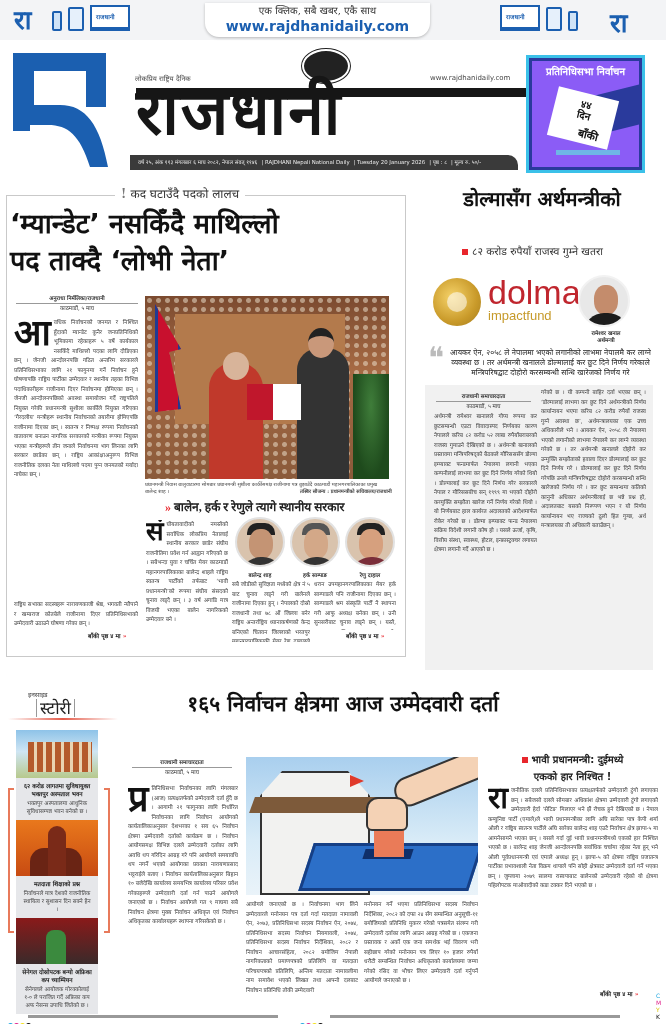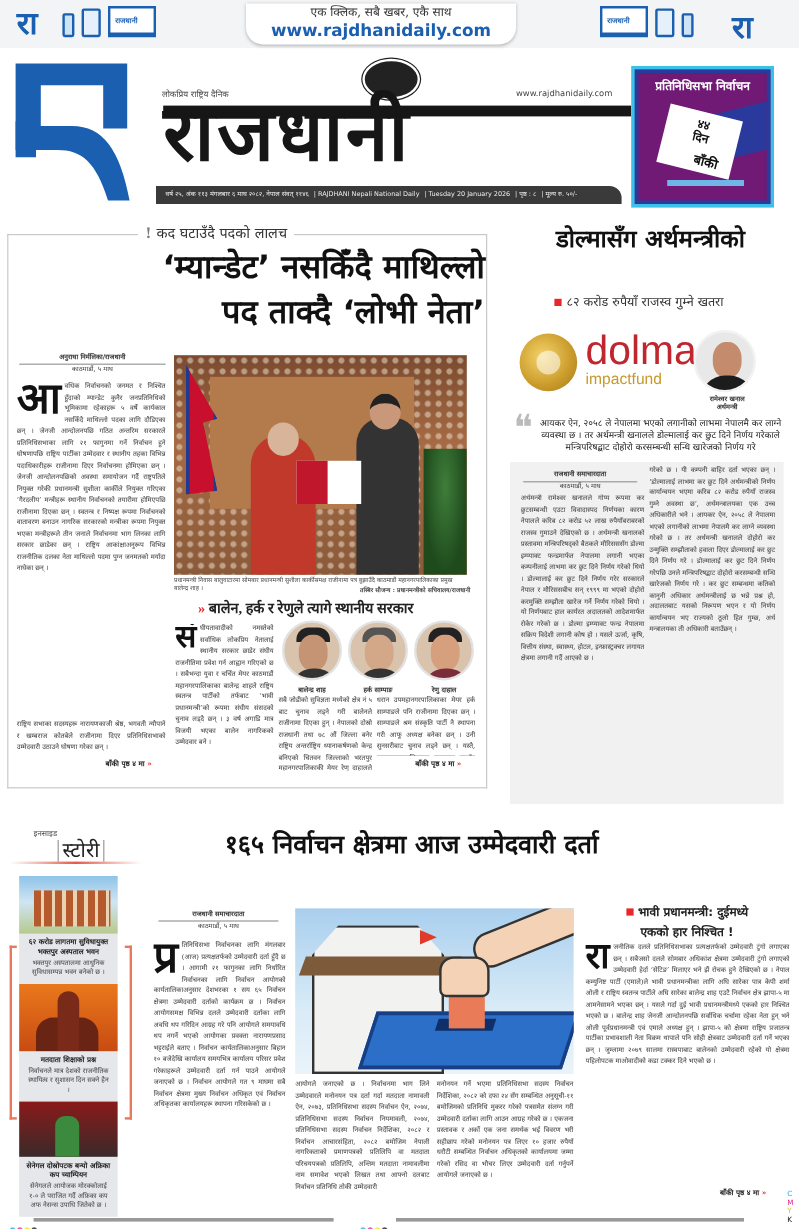--- a/index.html
+++ b/index.html
@@ -23,38 +23,38 @@
   .mast-sub { position: absolute; left: 135px; top: 74px; font-size: 7px; color: #444; }
   .mast-web { position: absolute; left: 430px; top: 74px; font-family: "DejaVu Sans", sans-serif; font-size: 7px; color: #444; }
   .mast-emblem { position: absolute; left: 302px; top: 49px; width: 48px; height: 34px; border-radius: 50%; background: #222; border: 2px solid #fff; outline: 1px solid #222; }
   .mast-name { position: absolute; left: 136px; top: 82px; width: 390px; height: 60px; font-family: "DejaVu Sans", sans-serif; font-weight: bold; font-size: 64px; line-height: 60px; color: #161616; letter-spacing: 2px; }
   .mast-name:before { content: ""; position: absolute; left: 0; top: 6px; width: 390px; height: 9px; background: #161616; }
   .mast-bar { position: absolute; left: 130px; top: 155px; width: 388px; height: 15px; background: #3a3a3a; border-radius: 0 10px 0 0; color: #eee; font-size: 5.4px; line-height: 15px; padding-left: 8px; white-space: nowrap; overflow: hidden; font-family: "DejaVu Sans", sans-serif; }
   .mast-bar span { margin-right: 4px; }
 
   
   .countdown { position: absolute; left: 526px; top: 55px; width: 119px; height: 118px; background: #3bc1e9; padding: 3px; }
-  .countdown .inner { width: 100%; height: 100%; background: #701a75; border: 3px solid #2a3a9c; position: relative; overflow: hidden; }
+  .countdown .inner { width: 100%; height: 100%; background: #8b5cf6; border: 3px solid #2a3a9c; position: relative; overflow: hidden; }
   .countdown .cd-title { position: absolute; left: 0; top: 3px; width: 100%; text-align: center; color: #fff; font-weight: bold; font-size: 10px; }
   .countdown .hand { position: absolute; right: -4px; top: 30px; width: 60px; height: 40px; background: #2a3a9c; transform: skewY(-14deg); border-radius: 8px 0 0 20px; }
   .countdown .ballot { position: absolute; left: 20px; top: 32px; width: 62px; height: 50px; background: #fff; transform: rotate(14deg); text-align: center; padding-top: 6px; }
   .countdown .days { font-size: 10px; font-weight: bold; color: #111; line-height: 11px; }
   .countdown .days-label { font-size: 10px; font-weight: bold; color: #111; line-height: 11px; }
   .countdown .remaining { font-size: 11px; font-weight: bold; color: #111; margin-top: 4px; margin-left: 18px; }
   .countdown .slot { position: absolute; left: 24px; bottom: 12px; width: 64px; height: 5px; background: #6fb6e6; }
 
   
   .edge-logo { position: absolute; left: 610px; top: 4px; font-family: "DejaVu Sans", sans-serif; font-weight: bold; font-size: 26px; color: #1b5fb0; }
 
   
   .story-box { position: absolute; left: 6px; top: 195px; width: 400px; height: 462px; border: 1px solid #c9c9c9; border-top: none; }
   .kicker-line { position: absolute; left: 6px; top: 195px; width: 400px; height: 1px; background: #c9c9c9; }
   .kicker { position: absolute; left: 115px; top: 185px; padding: 0 6px; background: #fff; font-size: 12px; color: #333; }
   .kicker b { color: #777; }
-  .headline { position: absolute; left: 10px; top: 205px; width: 394px; text-align: right; font-family: "DejaVu Sans", sans-serif; font-weight: bold; font-size: 27px; line-height: 37px; color: #111; }
+  .headline { position: absolute; left: 10px; top: 205px; width: 394px; text-align: left; font-family: "DejaVu Sans", sans-serif; font-weight: bold; font-size: 27px; line-height: 37px; color: #111; }
   .byline { position: absolute; text-align: center; font-size: 5.5px; color: #333; line-height: 8px; }
   .byline .by { font-weight: bold; border-bottom: 1px solid #999; padding-bottom: 1px; display: block; }
   .col-text { position: absolute; font-size: 5.6px; line-height: 9.5px; color: #3a3a3a; text-align: justify; overflow: hidden; }
   .dropcap { float: left; font-size: 36px; line-height: 30px; font-weight: bold; margin-right: 3px; color: #111; font-family: "DejaVu Sans", sans-serif; }
   .cont { position: absolute; font-size: 6px; font-weight: bold; color: #222; }
   .cont .arr { color: #e8262c; }
 
   .photo1 { position: absolute; left: 145px; top: 296px; width: 244px; height: 183px; background: linear-gradient(180deg, #7b4a2f 0%, #a66a44 40%, #8a5a3a 100%); overflow: hidden; }
   .photo1 .lattice { position: absolute; inset: 0; background-image: radial-gradient(circle, #e9dcc7 2px, transparent 3px); background-size: 9px 9px; opacity: .55; }
   .photo1 .panel { position: absolute; left: 30px; top: 18px; width: 170px; height: 110px; background: #b37a4c; }
@@ -89,21 +89,21 @@
   .fm-portrait .face { position: absolute; left: 14px; top: 8px; width: 24px; height: 30px; border-radius: 45%; background: #c48c6c; }
   .fm-portrait .suit { position: absolute; left: 4px; top: 36px; width: 44px; height: 20px; background: #1c1c1c; border-radius: 20px 20px 0 0; }
   .fm-name { position: absolute; left: 578px; top: 330px; width: 56px; text-align: center; font-size: 5.5px; line-height: 7px; font-weight: bold; color: #333; }
   .rquote { position: absolute; left: 448px; top: 348px; width: 205px; text-align: center; font-size: 7.5px; line-height: 10px; color: #222; }
   .qmark { position: absolute; left: 428px; top: 340px; font-size: 30px; color: #bbb; font-family: "DejaVu Sans", sans-serif; }
   .rbox { position: absolute; left: 425px; top: 385px; width: 228px; height: 285px; background: #f1f1f1; }
 
   
   .insight { position: absolute; left: 14px; top: 690px; width: 100px; }
   .insight .i1 { font-size: 6.5px; color: #444; margin-left: 14px; }
-  .insight .i2 { font-size: 17px; font-family: "DejaVu Sans", sans-serif; color: #222; line-height: 18px; margin-left: 34px; border-left: 1px solid #999; border-right: 1px solid #999; padding: 0 3px; display: inline-block; }
+  .insight .i2 { font-size: 17px; font-family: "DejaVu Sans", sans-serif; color: #222; line-height: 18px; margin-left: 22px; border-left: 1px solid #999; border-right: 1px solid #999; padding: 0 3px; display: inline-block; }
   .insight-rule { position: absolute; left: 8px; top: 718px; width: 110px; height: 2px; background: linear-gradient(90deg, transparent, #e45b4a, transparent); }
 
   .side-col { position: absolute; left: 16px; top: 730px; width: 82px; background: #e6e7ea; }
   .side-item { text-align: center; padding-bottom: 5px; }
   .side-img { width: 100%; height: 48px; position: relative; overflow: hidden; }
   .side-img.hospital { background: linear-gradient(180deg, #8ec3e8 0%, #cfe5f3 45%, #b7c98d 100%); }
   .side-img.hospital:after { content: ""; position: absolute; left: 12px; top: 12px; width: 64px; height: 30px; background: repeating-linear-gradient(90deg, #b45a2d 0 6px, #e9d3b3 6px 9px); }
   .side-img.finger { height: 56px; background: linear-gradient(180deg, #e9781c, #c84b12); }
   .side-img.finger:after { content: ""; position: absolute; left: 32px; top: 6px; width: 18px; height: 50px; background: #7a2a18; border-radius: 9px 9px 0 0; }
   .side-img.finger:before { content: ""; position: absolute; left: 14px; top: 28px; width: 52px; height: 28px; background: #6a2414; border-radius: 14px 14px 0 0; }

